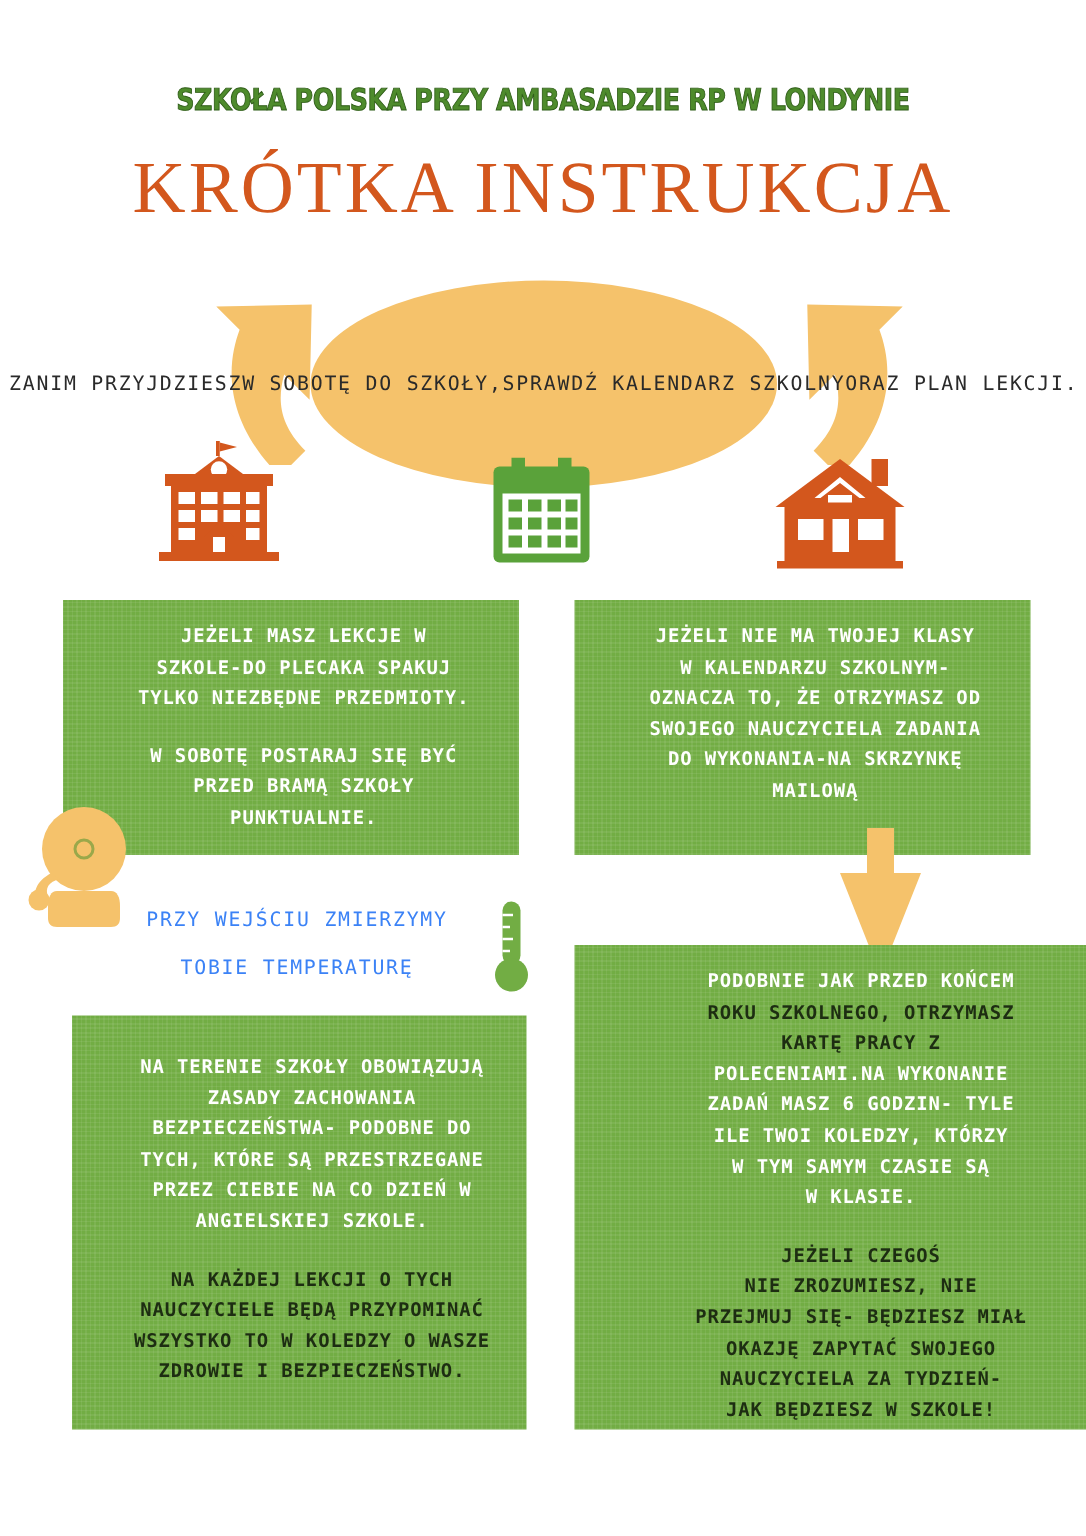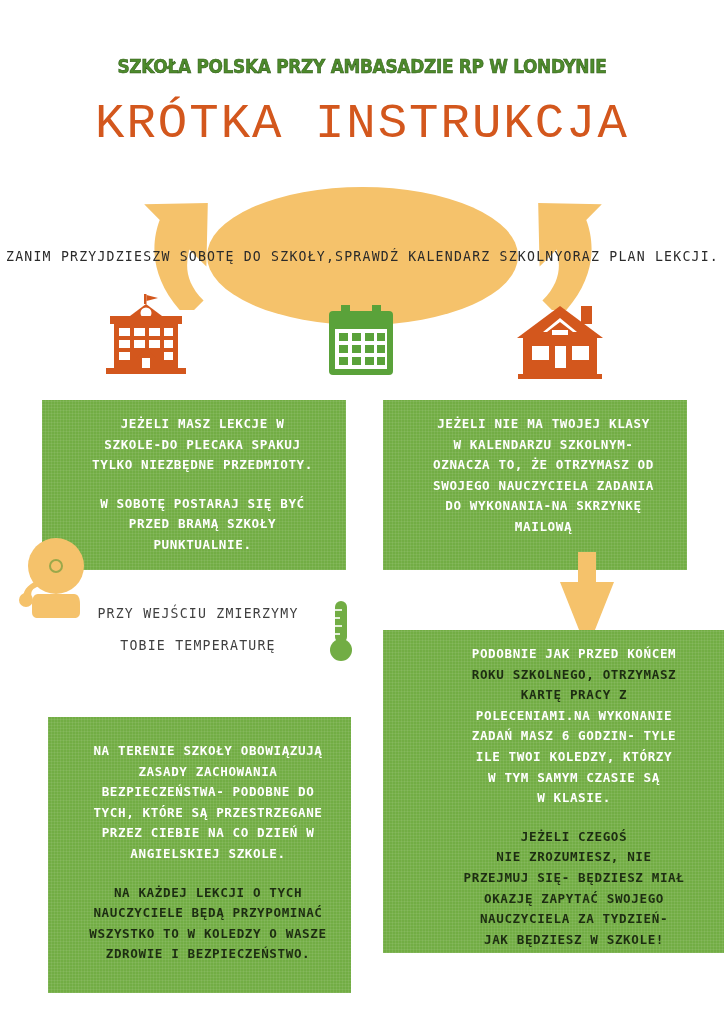--- a/index.html
+++ b/index.html
@@ -36,21 +36,21 @@
     -webkit-text-stroke: 0.6px #2f5d18;
     transform: scaleX(0.94);
   }
 
   .main-title {
     position: absolute;
     top: 96px;
     left: 0;
     width: 724px;
     text-align: center;
-    font-family: Liberation Mono, monospace;
+    font-family: Liberation Serif, serif;
     font-size: 49px;
     font-weight: 400;
     letter-spacing: 2px;
     color: #d3571d;
   }
 
   
   .curved-arrow {
     position: absolute;
   }
@@ -105,39 +105,39 @@
     line-height: 20.6px;
     letter-spacing: 0.6px;
     font-weight: bold;
   }
   .line.white { color: #ffffff; }
   .line.dark  { color: #1d2d12; }
   .spacer { height: 18px; }
 
   #box-left-top    { top: 400px; left: 42px;  width: 304px; height: 170px; padding-top: 14px; }
   #box-right-top   { top: 400px; left: 383px; width: 304px; height: 170px; padding-top: 14px; }
-  #box-left-bottom { top: 717px; left: 48px;  width: 303px; height: 276px; padding-top: 24px; }
+  #box-left-bottom { top: 677px; left: 48px;  width: 303px; height: 276px; padding-top: 24px; }
   #box-right-bottom{ top: 630px; left: 383px; width: 365px; height: 323px; padding-top: 14px; }
 
   
   .icon-bell { position: absolute; top: 532px; left: 16px; }
 
   
   .temp-block {
     position: absolute;
     top: 598px;
     left: 48px;
     width: 300px;
     text-align: center;
   }
   .temp-block .line {
     font-size: 13.2px;
     line-height: 32px;
     letter-spacing: 1.2px;
-    color: #404040;
+    color: #3b82f6;
     white-space: nowrap;
   }
   .icon-thermo { position: absolute; top: 600px; left: 325px; }
 
   
   .down-arrow { position: absolute; top: 552px; left: 556px; }
 </style>
 </head>
 <body>
 

